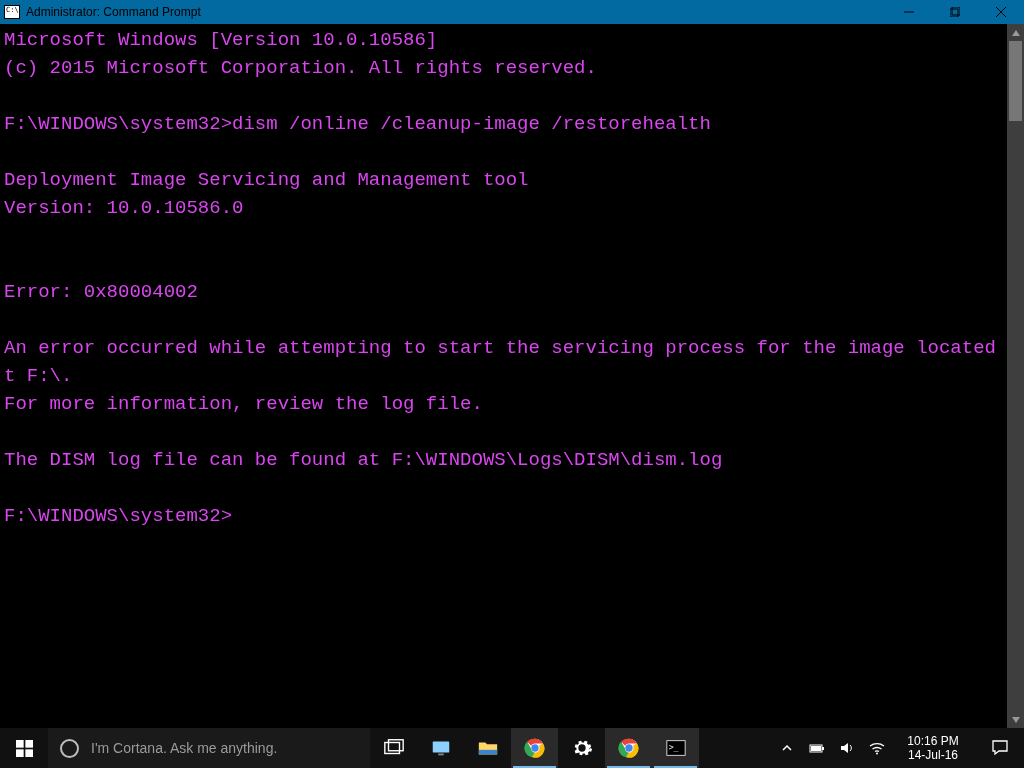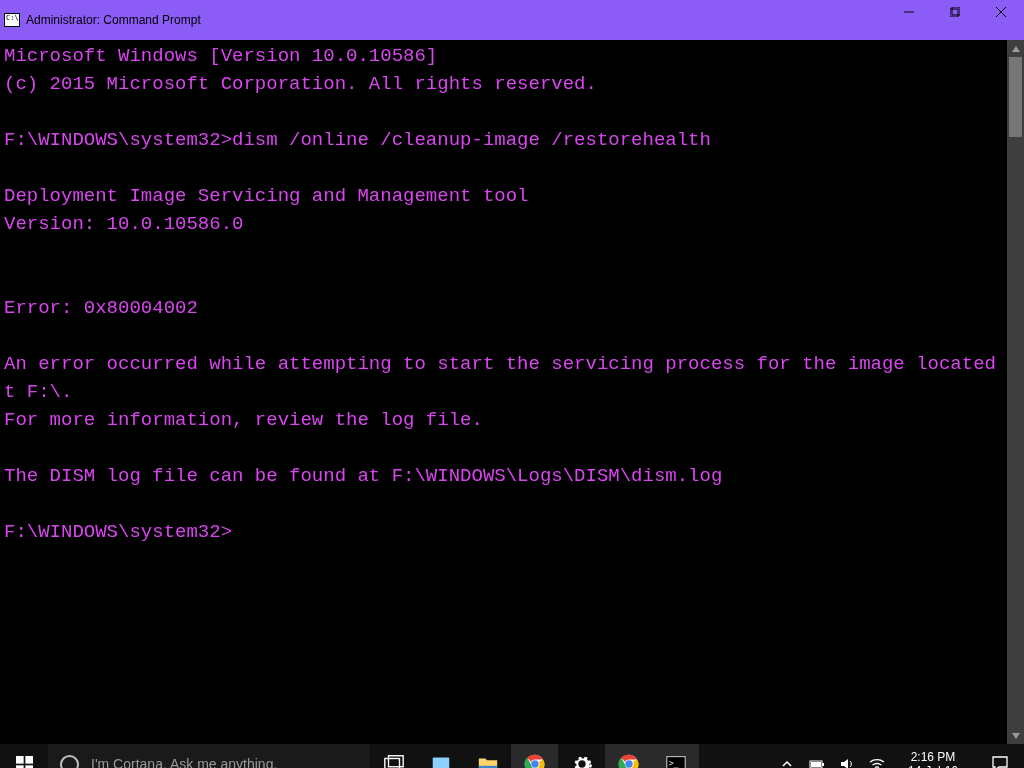--- a/index.html
+++ b/index.html
@@ -1,21 +1,21 @@
 <!DOCTYPE html>
 <html><head>
 <meta charset="utf-8">
 <style>
   * { margin: 0; padding: 0; box-sizing: border-box; }
   html, body { width: 1024px; height: 768px; overflow: hidden; font-family: "Segoe UI", Tahoma, sans-serif; background: #000; }
 
   
   .titlebar {
-    height: 40px;
-    background: #8b5cf6;
+    height: 24px;
+    background: #0369a1;
     display: flex;
     align-items: center;
     position: relative;
     user-select: none;
   }
   .titlebar .sys-icon {
     width: 16px; height: 14px;
     margin: 0 6px 0 4px;
     background: #fff;
     border: 1px solid #000;
@@ -277,21 +277,21 @@
     </div>
     <div class="tray-item">
       <svg viewBox="0 0 16 16">
         <path d="M1 6a12 12 0 0 1 14 0" fill="none" stroke="#fff" stroke-width="1.3"></path>
         <path d="M3.5 9a8 8 0 0 1 9 0" fill="none" stroke="#fff" stroke-width="1.3"></path>
         <path d="M6 11.5a4 4 0 0 1 4 0" fill="none" stroke="#fff" stroke-width="1.3"></path>
         <circle cx="8" cy="13.5" r="1"></circle>
       </svg>
     </div>
     <div class="clock">
-      <div>2:16 PM</div>
+      <div>10:16 PM</div>
       <div>14-Jul-16</div>
     </div>
     <div class="notif">
       <svg viewBox="0 0 18 18">
         <path d="M2 2h14v10H8l-4 3v-3H2z"></path>
       </svg>
     </div>
   </div>
 </div>
 

